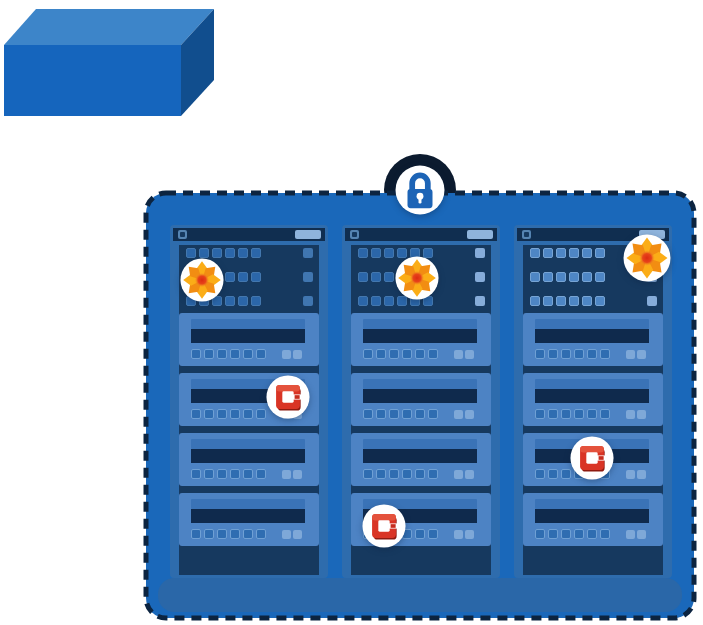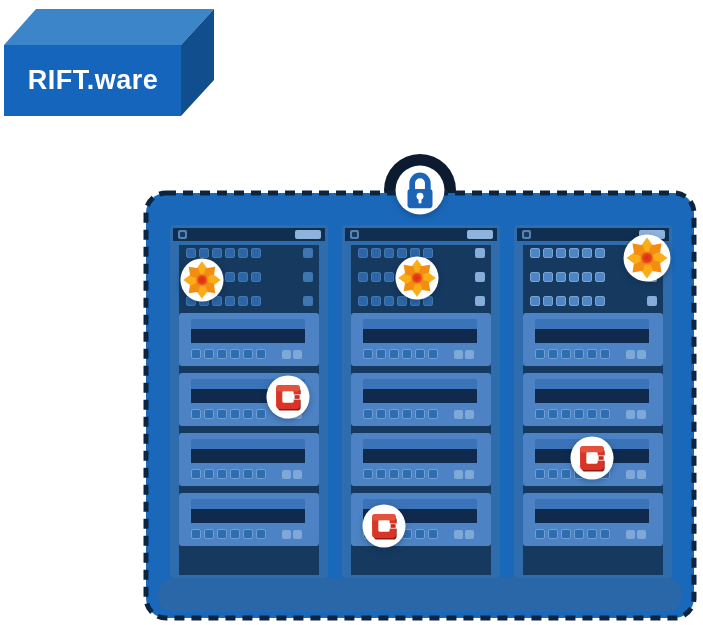--- a/index.html
+++ b/index.html
@@ -365,16 +365,15 @@
     <rect x="-1.4" y="7.5" width="2.8" height="5.5" rx="1.2" fill="#FFFFFF"></rect>
         </svg></div>
     </div>
 
   <div class="box3d">
     <svg width="212" height="110" viewBox="0 0 212 110">
       <polygon points="0,37 32,1 210,1 177,37" style="fill:var(--c-box_top);"></polygon>
       <polygon points="177,37 210,1 210,72 177,108" style="fill:var(--c-box_side);"></polygon>
       <polygon points="0,37 177,37 177,108 0,108" style="fill:var(--c-box_front);"></polygon>
     </svg>
-    <div class="box-label">RIFT.ware</div>
   </div>
 
 </div>
 
 </body></html>

